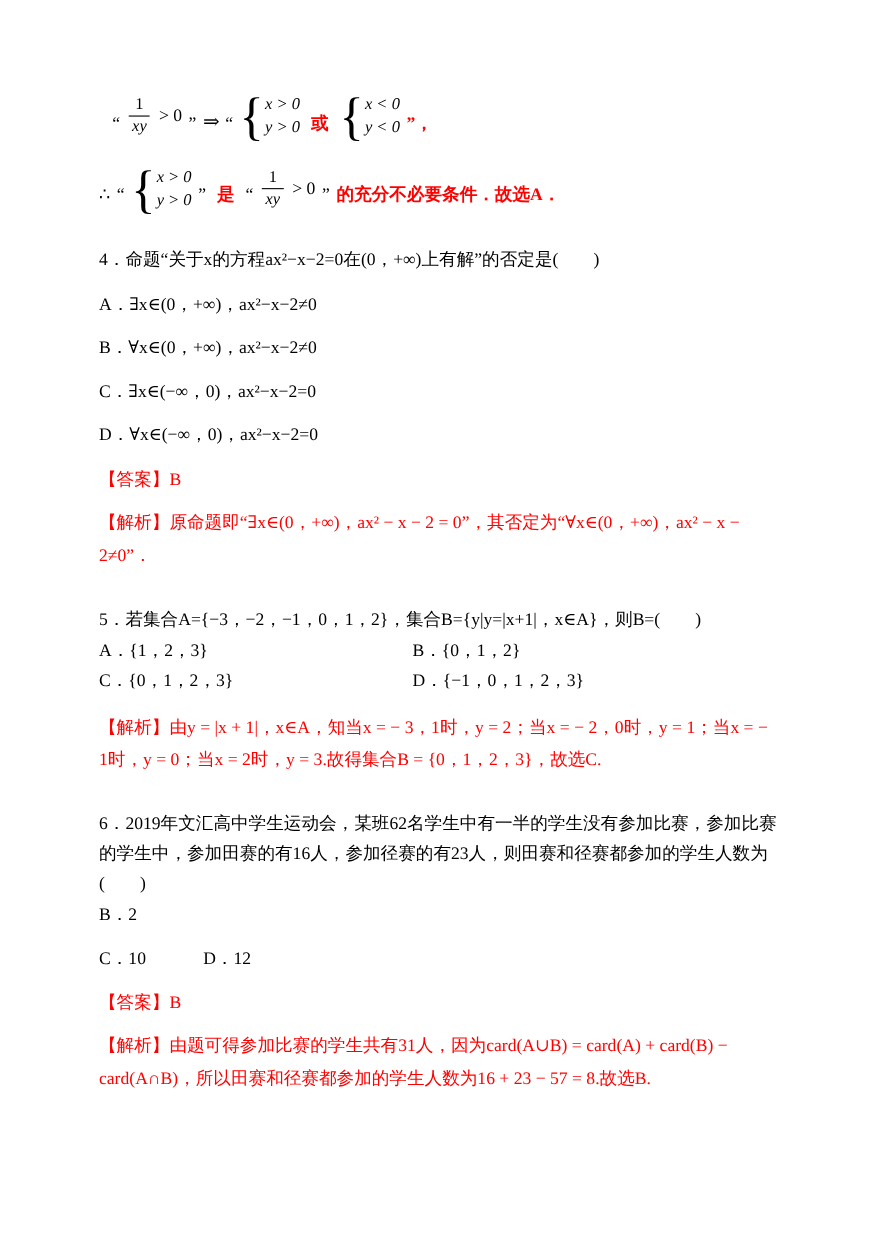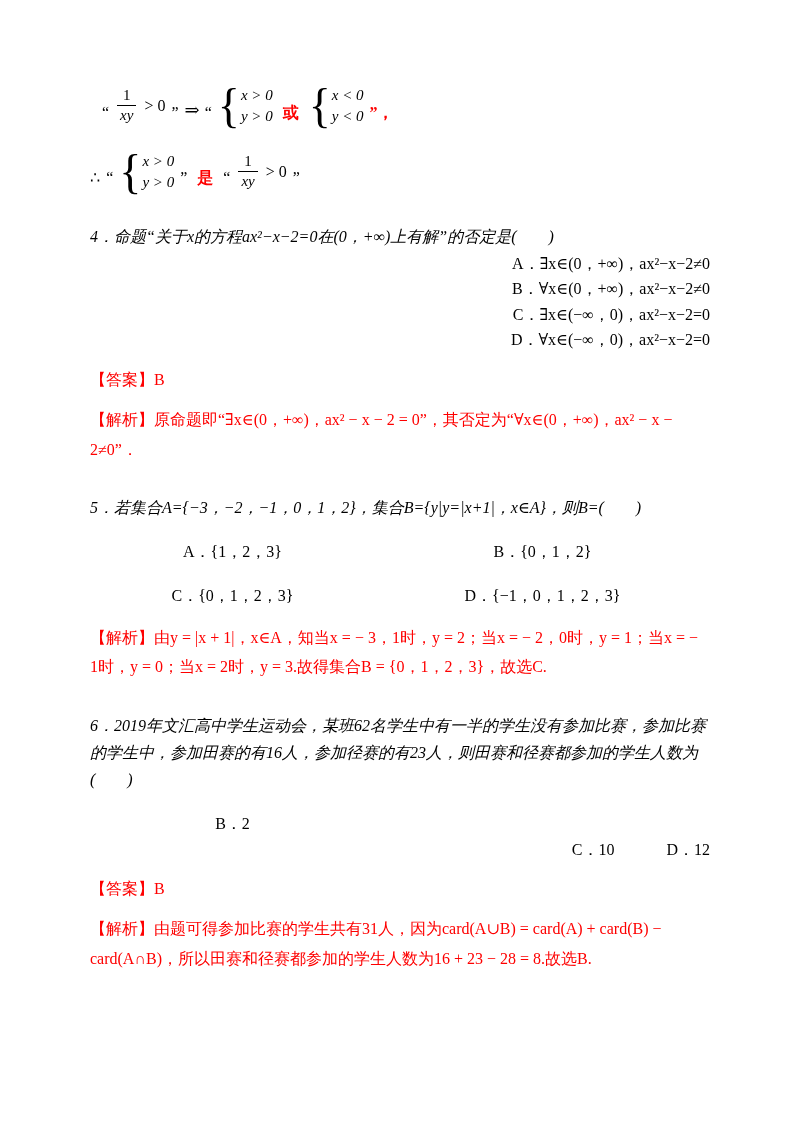--- a/index.html
+++ b/index.html
@@ -23,24 +23,24 @@
   .sys { display:inline-flex; align-items:center; }
   .brace { font-size:46px; font-weight:300; line-height:0.95; transform:scaleY(1.05); margin-right:1px; font-style:normal; }
   .rows { display:inline-flex; flex-direction:column; font-size:15px; line-height:1.4; }
   .arrow { font-size:18px; letter-spacing:-1px; }
 
   .red { color:#fe0000; }
   .bold { font-weight:bold; }
 
   
   .question { margin-top:30px; }
-  .stem { line-height:1.7;font-style:italic; }
-  .option { line-height:1.6;text-align:right; }
+  .stem { line-height:1.7; }
+  .option { margin-top:14px; line-height:1.6; }
   .opt-grid { display:grid; grid-template-columns:285px auto; }
-  .opt-grid p { margin-top:18px; line-height:1.6;text-align:center; }
+  .opt-grid p { margin-top:2px; line-height:1.6; }
   .answer { margin-top:17px; font-weight:normal; }
   .analysis { margin-top:14px; line-height:1.85; font-weight:normal; }
   .pair-gap { margin-left:48px; }
 </style>
 </head>
 <body>
 
 <main class="page">
 
   <section class="intro">
@@ -85,20 +85,21 @@
       </span>
       <span class="low">”</span>
       <span class="red bold low word">是</span>
       <span class="low">“</span>
       <span class="frac">
         <span class="num">1</span>
         <span class="den var">xy</span>
       </span>
       <span>&gt; 0</span>
       <span class="low">”</span>
+      <span class="red bold low">的充分不必要条件．故选A．</span>
     </div>
   </section>
 
   <section class="question">
     <p class="stem">4．命题“关于x的方程ax²−x−2=0在(0，+∞)上有解”的否定是(　　)</p>
     <p class="option">A．∃x∈(0，+∞)，ax²−x−2≠0</p>
     <p class="option">B．∀x∈(0，+∞)，ax²−x−2≠0</p>
     <p class="option">C．∃x∈(−∞，0)，ax²−x−2=0</p>
     <p class="option">D．∀x∈(−∞，0)，ax²−x−2=0</p>
     <p class="answer red"><span>【答案】</span><span>B</span></p>
@@ -119,16 +120,16 @@
   <section class="question">
     <p class="stem">6．2019年文汇高中学生运动会，某班62名学生中有一半的学生没有参加比赛，参加比赛的学生中，参加田赛的有16人，参加径赛的有23人，则田赛和径赛都参加的学生人数为(　　)</p>
     <div class="opt-grid">
       <p>B．2</p>
     </div>
     <p class="option">
       <span>C．10</span>
       <span class="pair-gap">D．12</span>
     </p>
     <p class="answer red"><span>【答案】</span><span>B</span></p>
-    <p class="analysis red"><span>【解析】</span><span>由题可得参加比赛的学生共有31人，因为card(A∪B) = card(A) + card(B) − card(A∩B)，所以田赛和径赛都参加的学生人数为16 + 23 − 28 = 8.故选B.</span></p>
+    <p class="analysis red"><span>【解析】</span><span>由题可得参加比赛的学生共有31人，因为card(A∪B) = card(A) + card(B) − card(A∩B)，所以田赛和径赛都参加的学生人数为16 + 23 − 57 = 8.故选B.</span></p>
   </section>
 
 </main>
 
 </body></html>

